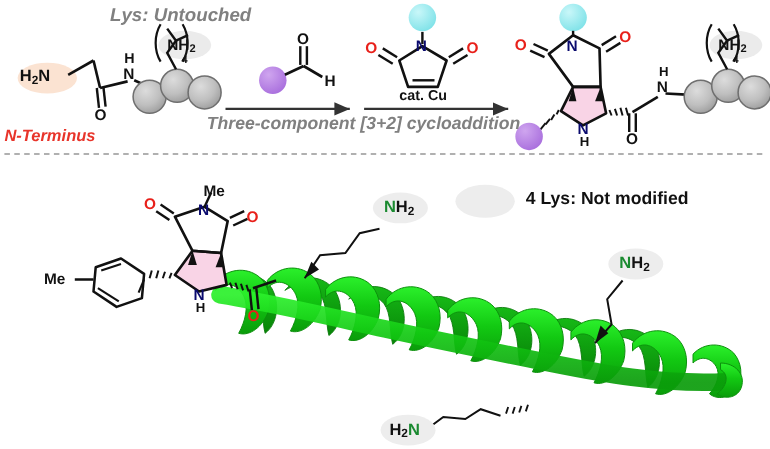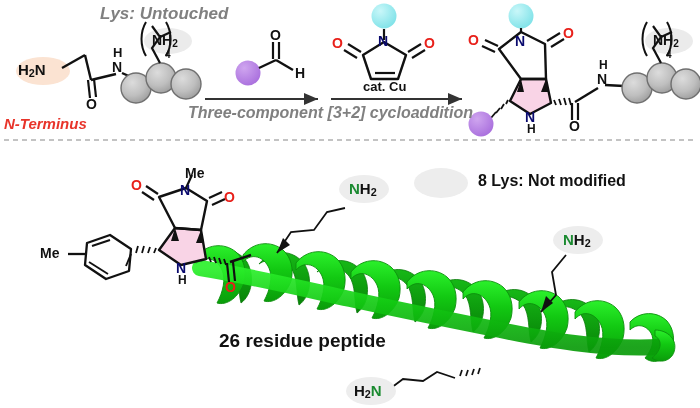--- a/index.html
+++ b/index.html
@@ -350,23 +350,22 @@
 
   <div class="lbl t-black" style="left:185px; top:166px; font-size:14px; font-weight:bold;">Me</div>
   <div class="lbl t-black" style="left:40px; top:246px; font-size:14px; font-weight:bold;">Me</div>
   <div class="lbl t-blue" style="left:180px; top:183px; font-size:14px;">N</div>
   <div class="lbl t-red" style="left:131px; top:178px; font-size:14px;">O</div>
   <div class="lbl t-red" style="left:224px; top:190px; font-size:14px;">O</div>
   <div class="lbl t-blue" style="left:176px; top:261px; font-size:14px;">N</div>
   <div class="lbl t-black" style="left:178px; top:274px; font-size:12px; font-weight:bold;">H</div>
   <div class="lbl t-red" style="left:225px; top:280px; font-size:14px;">O</div>
 
-  <div class="lbl t-black" style="left:219px; top:331px; font-size:19px;">26 residue peptide</div>
-
-  <div class="lbl t-black" style="left:478px; top:173px; font-size:16px;">8 Lys: Not modified</div>
+
+  <div class="lbl t-black" style="left:478px; top:173px; font-size:16px;">4 Lys: Not modified</div>
 
   <div class="lbl" style="left:349px; top:181px; font-size:15px; font-weight:bold;">
     <span class="t-green">N</span><span class="t-black">H</span><span class="t-black sub">2</span>
   </div>
 
   <div class="lbl" style="left:563px; top:232px; font-size:15px; font-weight:bold;">
     <span class="t-green">N</span><span class="t-black">H</span><span class="t-black sub">2</span>
   </div>
 
   <div class="lbl" style="left:354px; top:383px; font-size:15px; font-weight:bold;">

